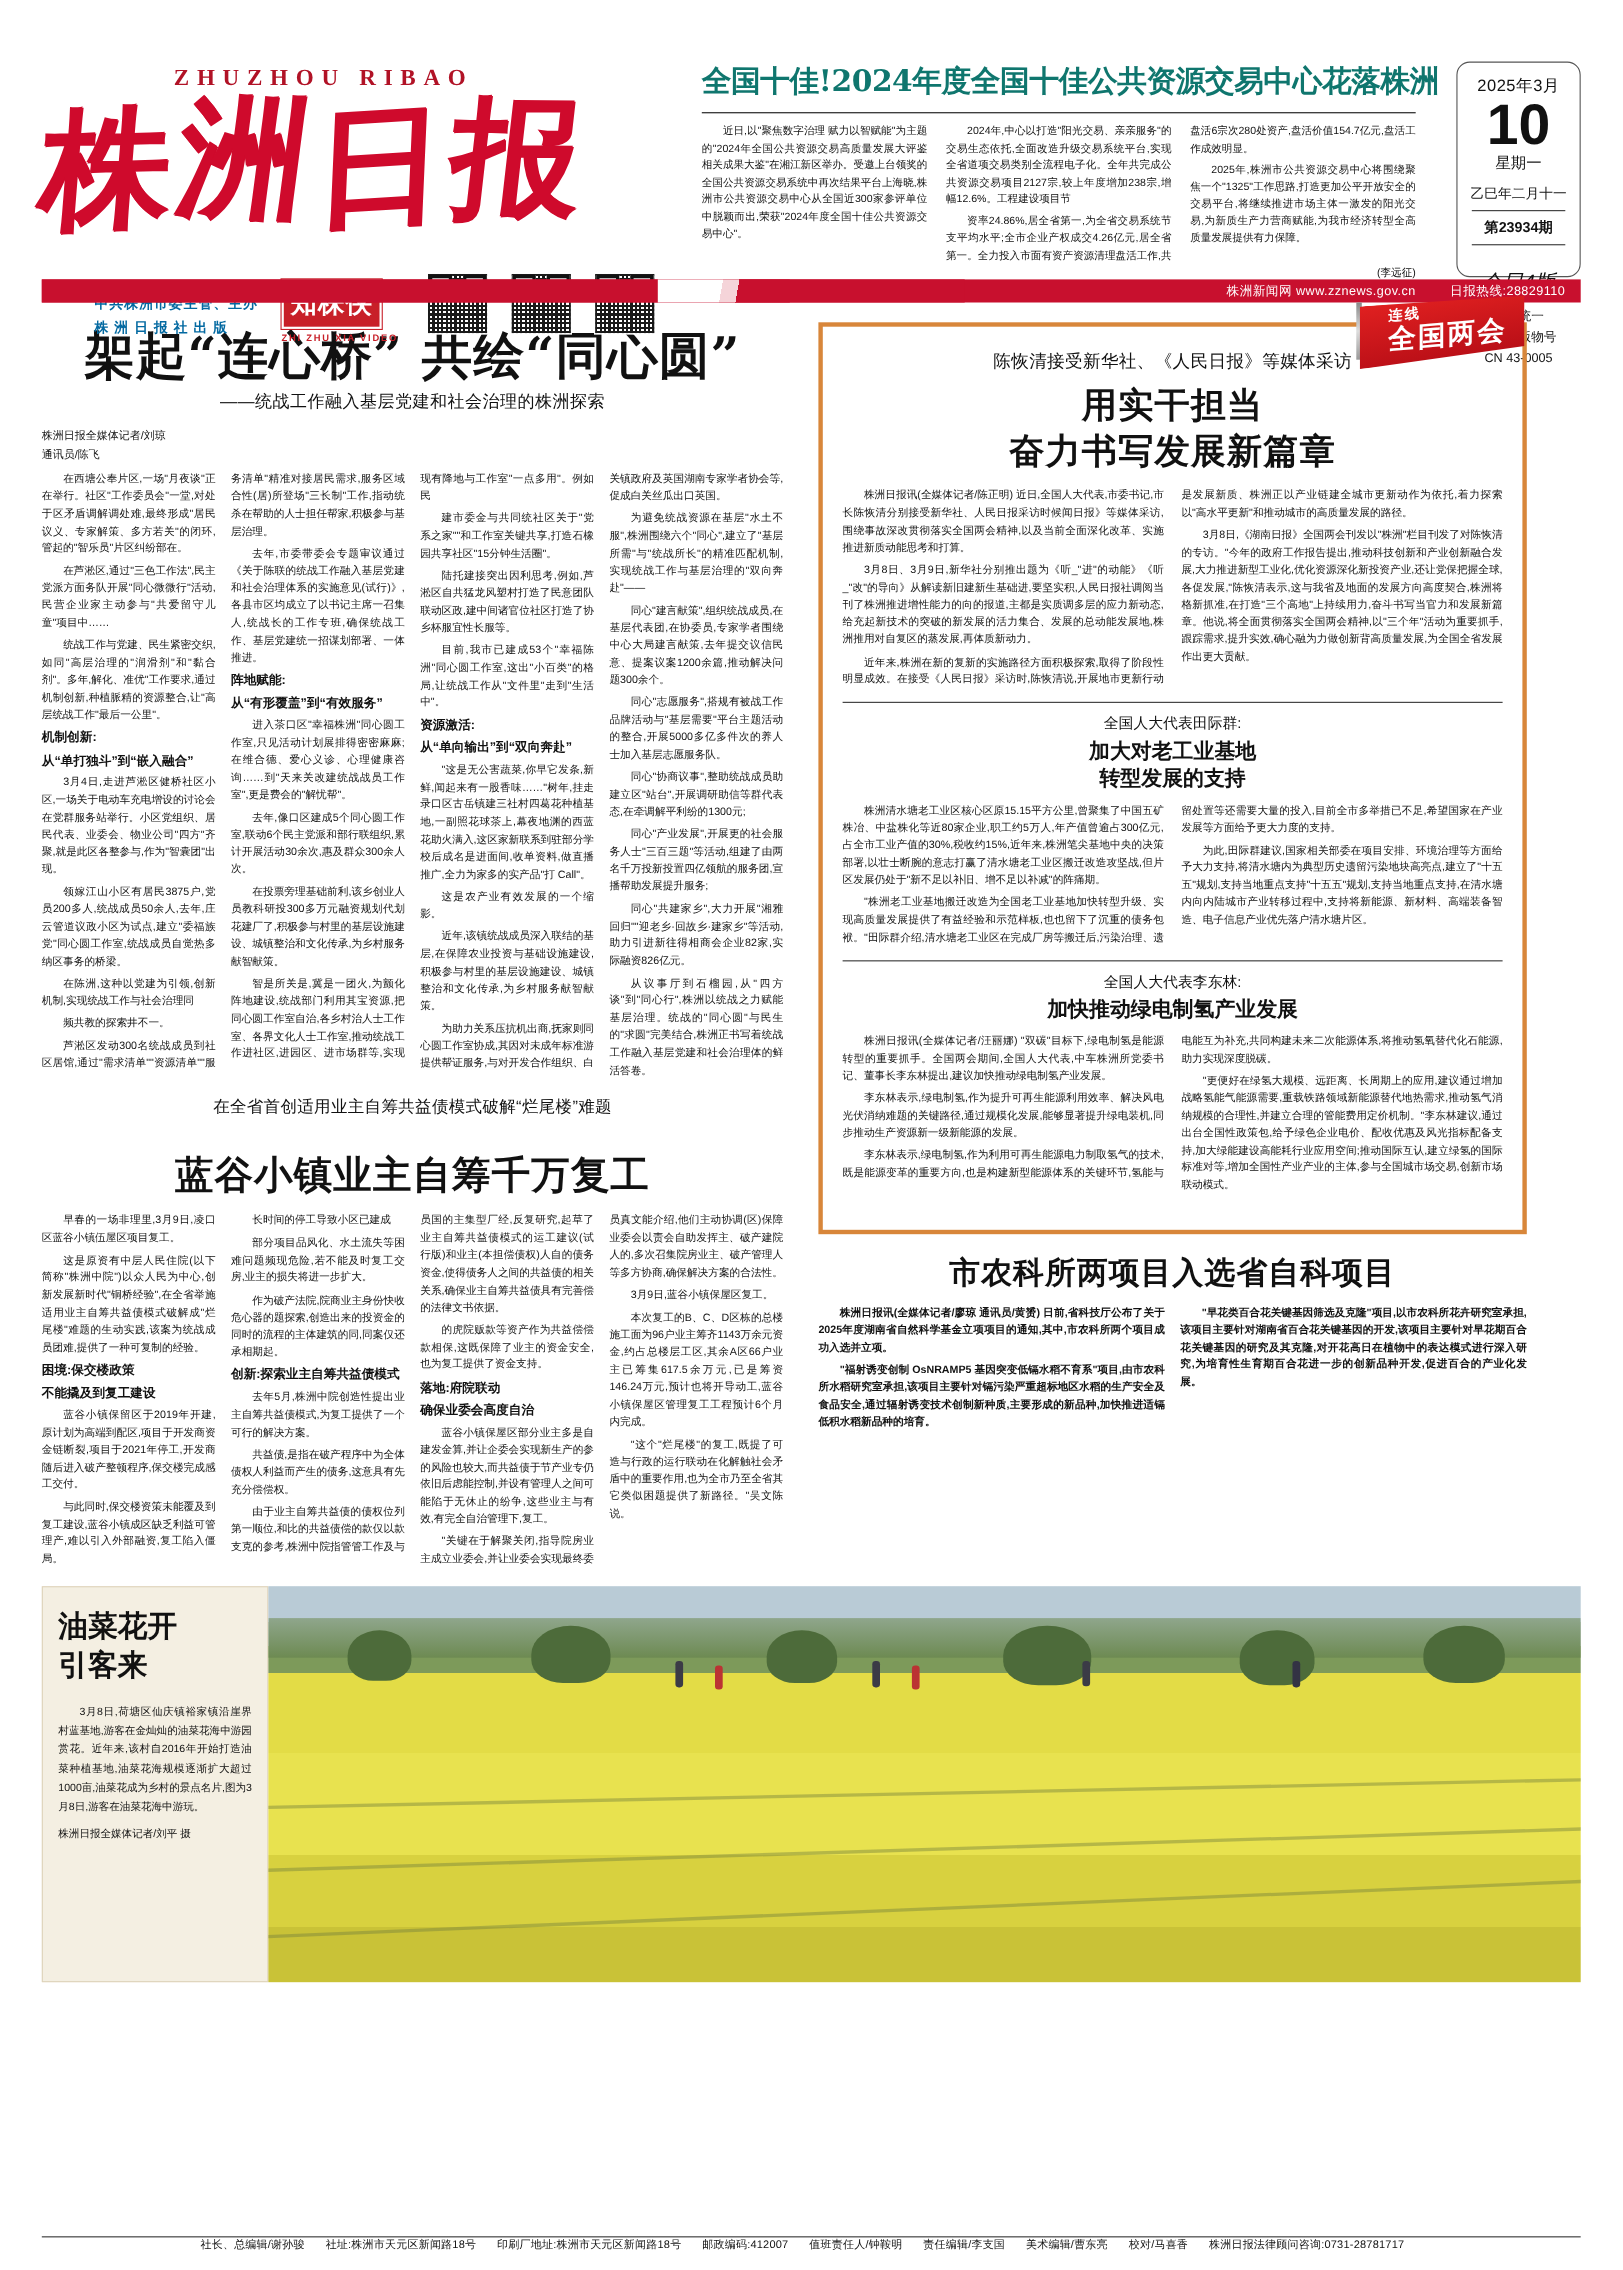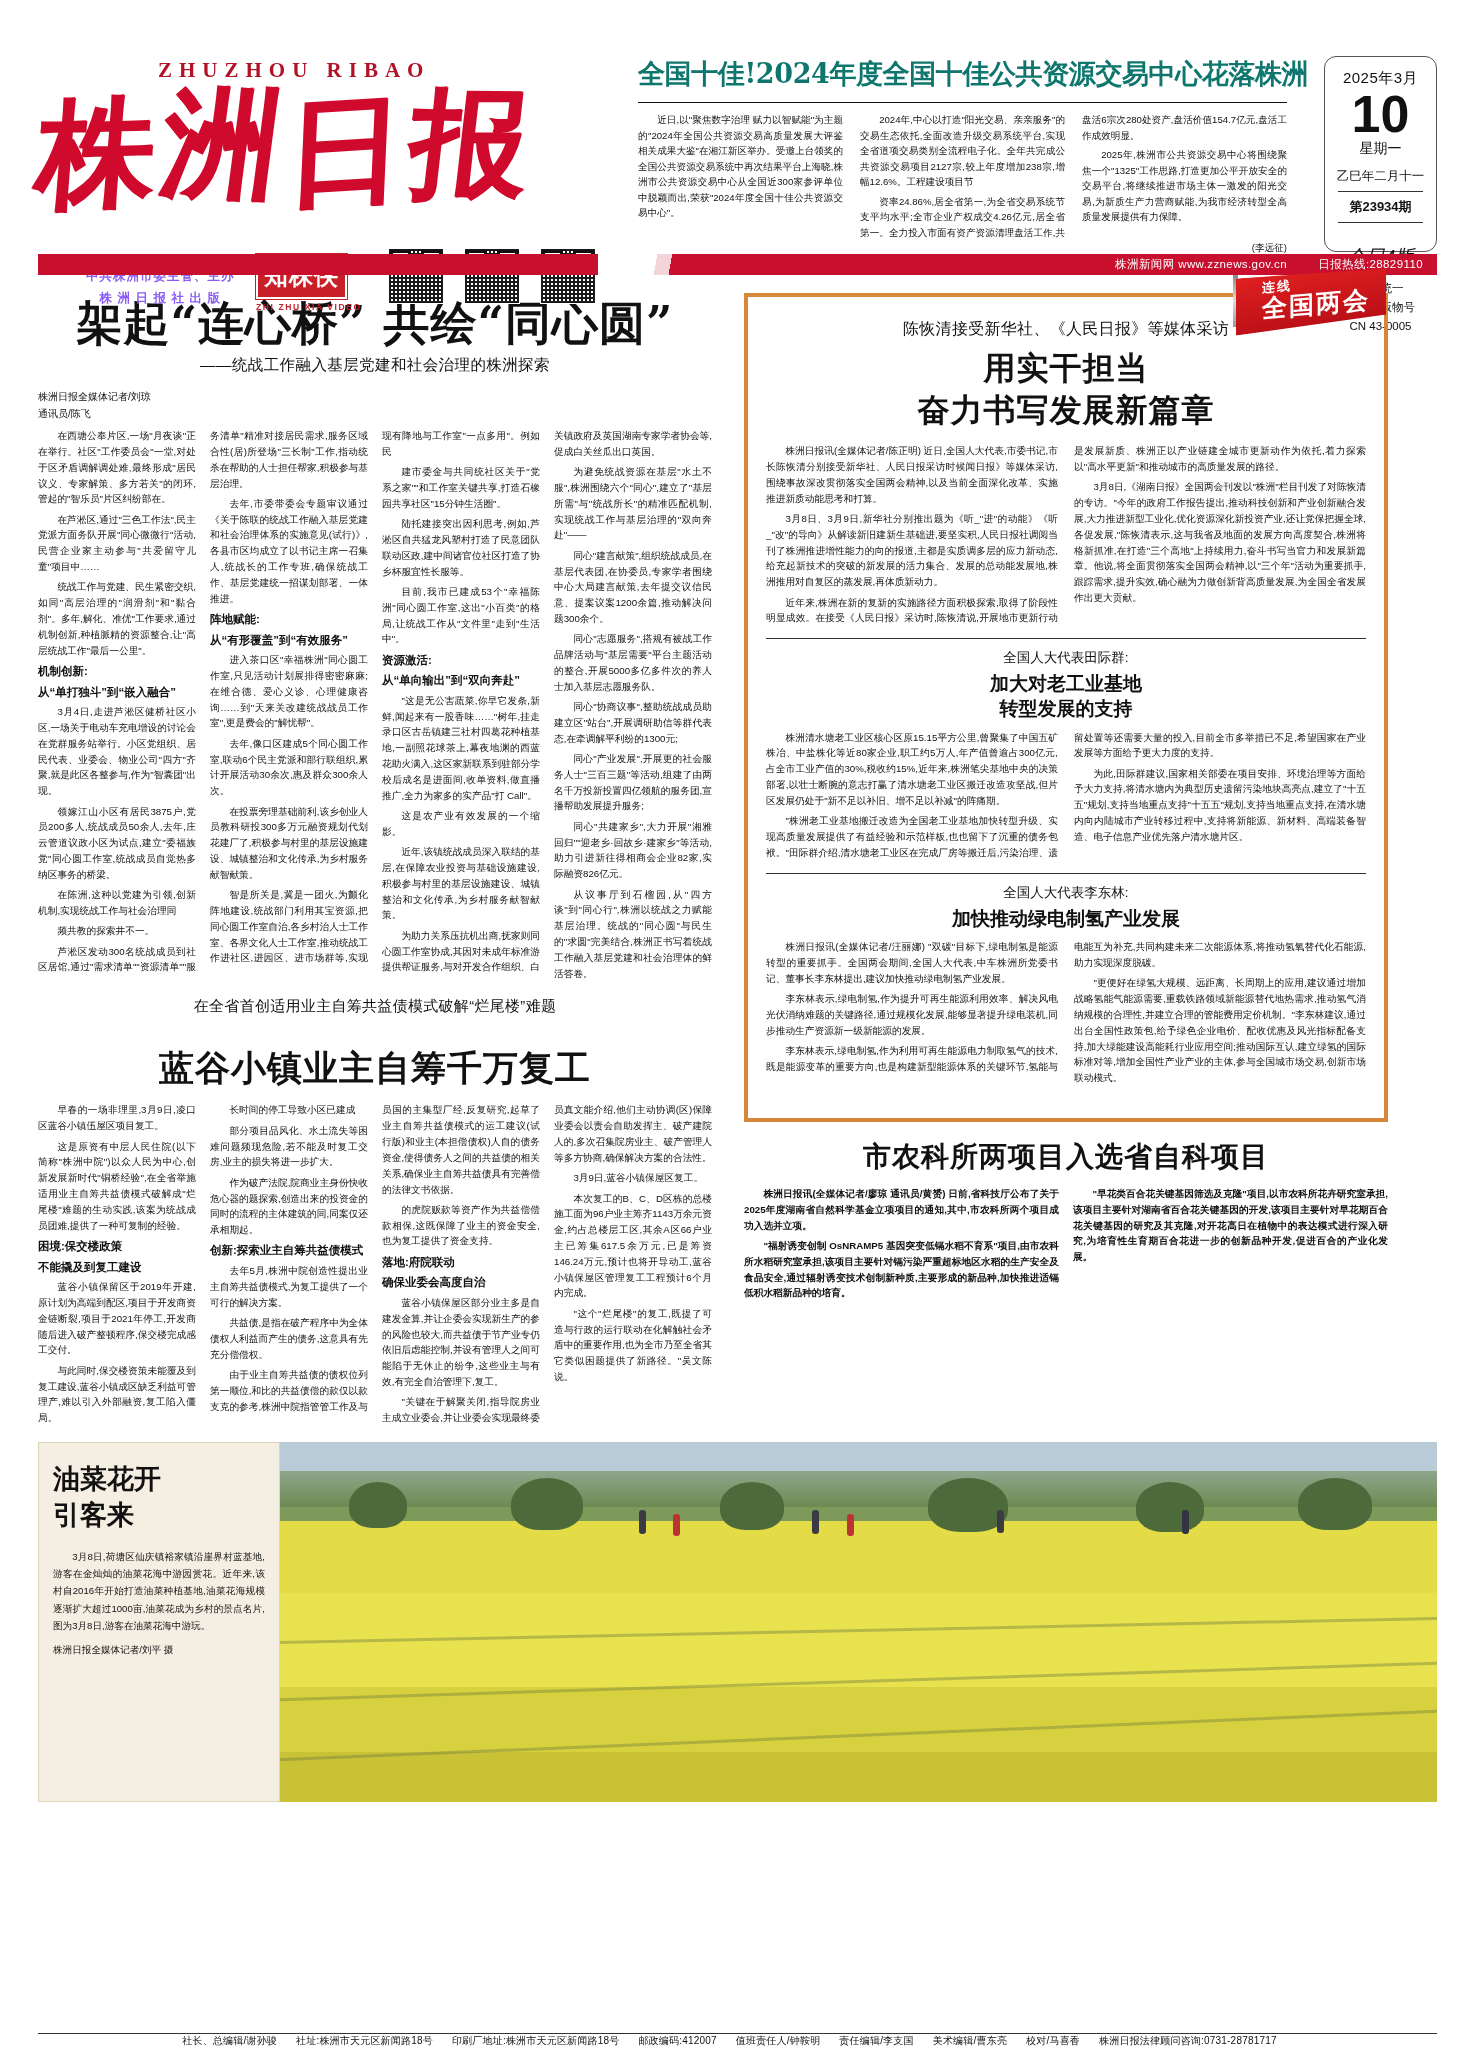--- a/index.html
+++ b/index.html
@@ -29,23 +29,22 @@
     transform:skewX(-6deg) rotate(-1.5deg);
     text-shadow:1px 1px 0 #cf0a2c;
     white-space:nowrap;
   }
   .mast-logo span:nth-child(2){ display:inline-block; transform:rotate(3deg) translateY(-6px); }
   .mast-logo span:nth-child(3){ display:inline-block; transform:rotate(-2deg) translateY(4px); }
   .mast-logo span:nth-child(4){ display:inline-block; transform:rotate(2deg); }
 
   .publisher {
     position:absolute; left:48px; top:208px;
-    font-size:12.5px; line-height:1.75; letter-spacing:1px; font-weight:700; color:#8b5cf6;
+    font-size:12.5px; line-height:1.75; letter-spacing:1px; font-weight:700; color:#0369a1;
     white-space:nowrap;
-    text-align:center;
   }
 
   
   .zzx { position:absolute; left:218px; top:196px; display:flex; align-items:flex-start; }
   .zzx-box {
     background:#c81f28; color:#fff; font-weight:700; font-size:24px;
     padding:4px 6px 5px; letter-spacing:1px; border:2px solid #ffffff;
     box-shadow:0 0 0 1px #c81f28;
   }
   .zzx-side { color:#c81f28; font-weight:700; font-size:11px; line-height:1.05; margin-left:2px; margin-top:3px; }
@@ -172,21 +171,21 @@
   }
 
   .sci-title {
     font-family:"DejaVu Serif", serif;
     text-align:center; font-size:28px; font-weight:700; margin:16px 0 10px; letter-spacing:1px;
   }
 
   
   .photozone { display:flex; margin-top:16px; gap:0; width:1399px; }
   .caption-card {
-    width:242px; background:#f4efe2; border:1px solid #ded3bb; padding:18px 14px;
+    width:206px; background:#f4efe2; border:1px solid #ded3bb; padding:18px 14px;
   }
   .cap-title {
     font-family:"DejaVu Serif", serif;
     font-size:27px; font-weight:700; line-height:1.35; margin-bottom:14px;
   }
   .cap-body { font-size:9.6px; line-height:1.8; text-align:justify; text-indent:2em; }
   .cap-by { font-size:9.6px; margin-top:10px; text-align:justify; }
 
   .photo {
     flex:1; height:360px; position:relative; overflow:hidden;

